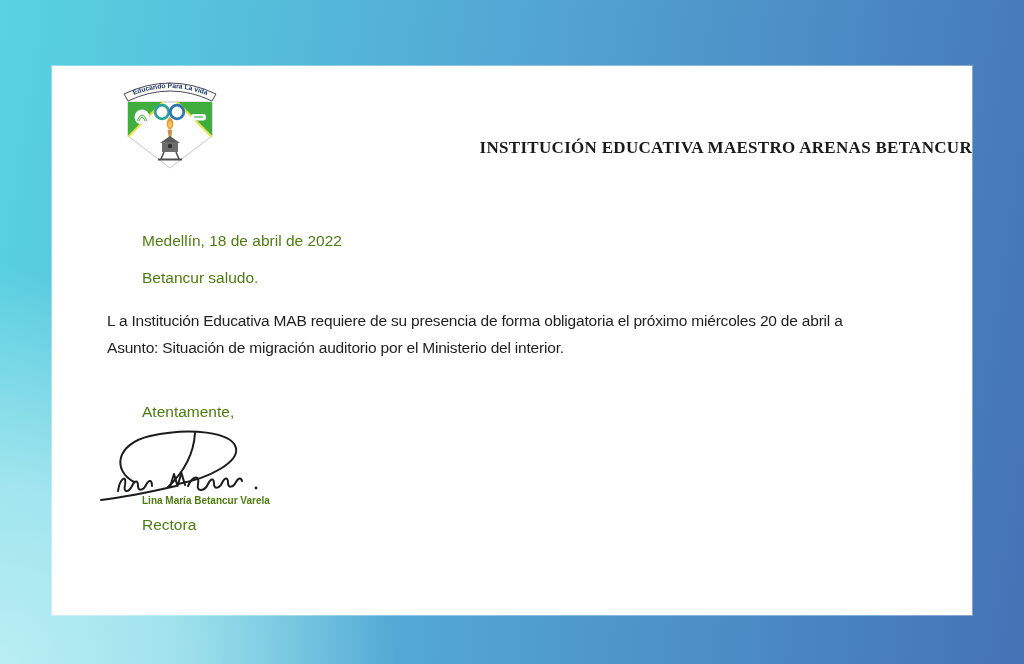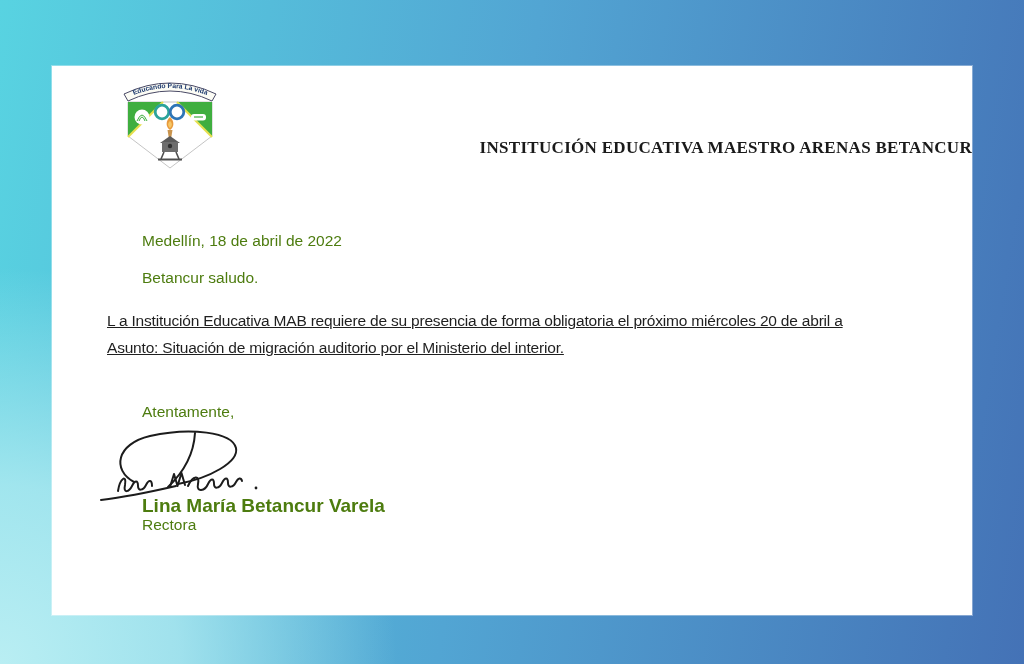--- a/index.html
+++ b/index.html
@@ -57,33 +57,32 @@
   }
   .date-line { top: 166px; }
   .salutation { top: 203px; }
   .paragraph {
     position: absolute;
     left: 55px; top: 241px;
     font-size: 15.5px;
     line-height: 27px;
     color: #1f1f1f;
     letter-spacing: -0.2px;
-    text-decoration: underline;
   }
   .paragraph div { white-space: nowrap; }
   .closing { top: 337px; }
   .signature-svg {
     position: absolute;
     left: 46px; top: 362px;
     width: 190px; height: 75px;
   }
   .sig-name {
     top: 429px;
     font-weight: bold;
-    font-size: 19px;
+    font-size: 10px;
   }
   .sig-role { top: 450px; text-align: center; }
 </style>
 </head>
 <body>
 
 <div class="page">
 
   <svg class="crest" viewBox="0 0 108 96" aria-hidden="true">
 

